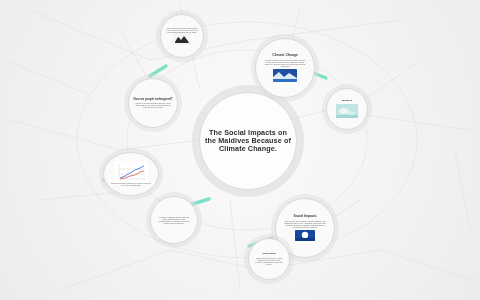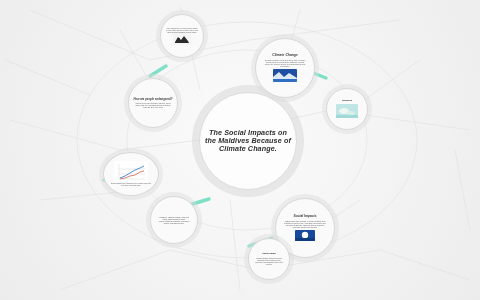--- a/index.html
+++ b/index.html
@@ -17,21 +17,20 @@
   .faint-lines{position:absolute;inset:0;}
   .node{
     position:absolute;
     border-radius:50%;
     background:#fafafa;
     border:1px solid #d8d8d8;
     box-shadow:0 0 0 4px rgba(220,220,220,.45);
     display:flex;align-items:center;justify-content:flex-end;
     text-align:center;
     overflow:hidden;
-    font-style:italic;
   }
   .node .inner{
     padding:3px;
     width:100%;
     display:flex;flex-direction:column;align-items:center;justify-content:center;
   }
   .node .title{
     font-weight:bold;
     color:#3a3a3a;
     line-height:1.15;

